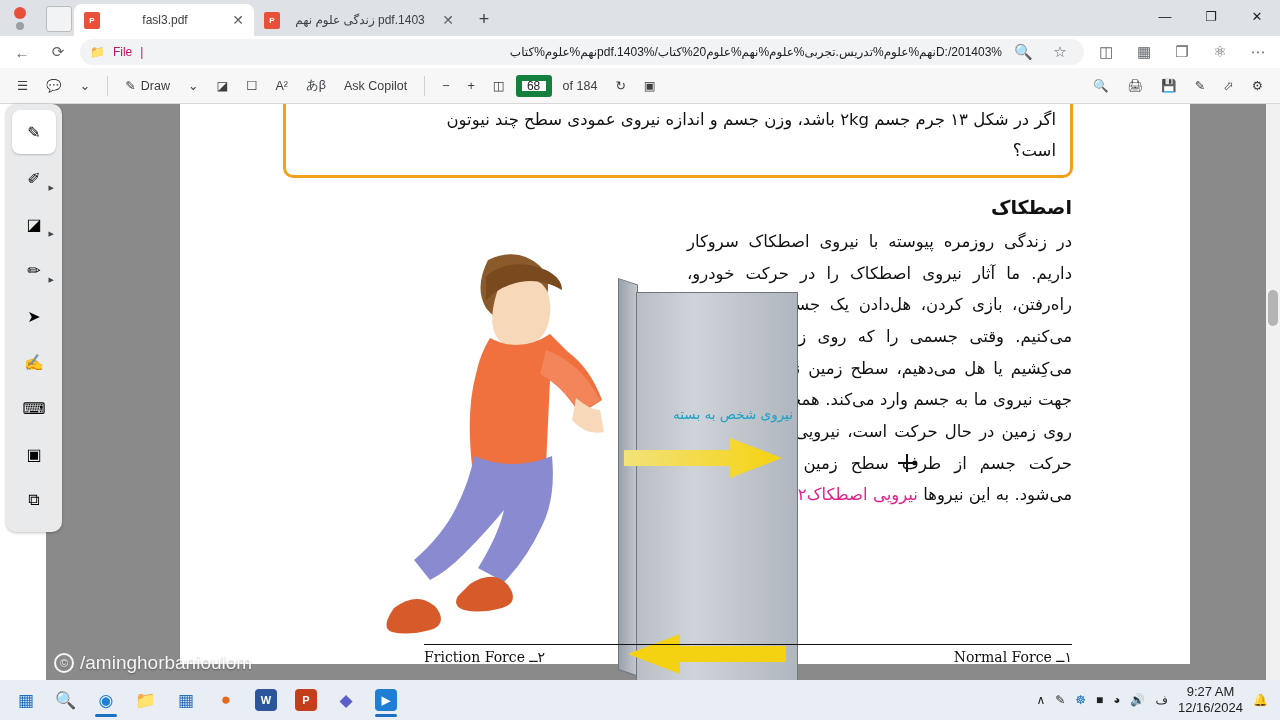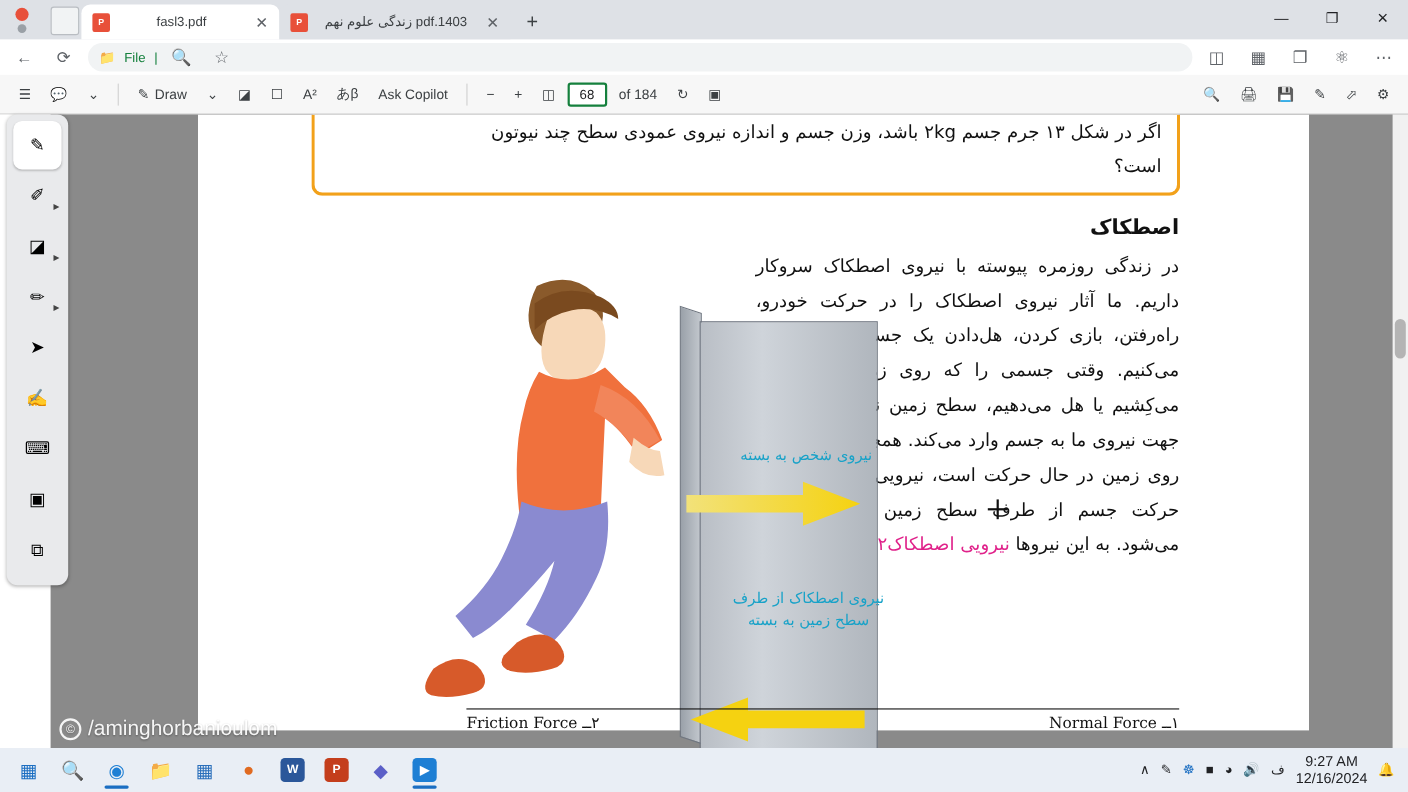--- a/index.html
+++ b/index.html
@@ -65,41 +65,41 @@
   }
   .tb-icon {
     width: 28px; height: 28px; display: flex; align-items: center;
     justify-content: center; color: #5f6368; font-size: 15px; flex: none;
   }
   .omnibox {
     flex: 1; height: 26px; background: #f1f3f4; border-radius: 13px;
     display: flex; align-items: center; padding: 0 10px; gap: 8px;
     font-size: 12px; color: #202124; overflow: hidden;
   }
-  .omnibox .file-label { color: #15803d; }
+  .omnibox .file-label { color: #be185d; }
   .omnibox .url {
     direction: rtl; white-space: nowrap; overflow: hidden;
     text-overflow: ellipsis; flex: 1;
   }
   .omni-right { display: flex; align-items: center; gap: 10px; }
 
   
   .pdfbar {
     position: absolute; top: 68px; left: 0; width: 1280px; height: 36px;
     background: #f7f7f7; border-bottom: 1px solid #d7d7d7;
     display: flex; align-items: center; gap: 4px; padding: 0 10px;
     font-size: 12.5px; color: #3c4043;
   }
   .pdfbar .sep { width: 1px; height: 20px; background: #d0d0d0; margin: 0 6px; }
   .pb-btn {
     height: 26px; padding: 0 7px; display: flex; align-items: center;
     gap: 5px; border-radius: 4px; color: #3c4043; white-space: nowrap;
   }
   .pagebox {
-    width: 36px; height: 22px; border: 2px solid #15803d; border-radius: 3px;
+    width: 36px; height: 22px; border: 6px solid #15803d; border-radius: 3px;
     background: #fff; font-size: 12px; text-align: center; color: #202124;
     display: flex; align-items: center; justify-content: center;
   }
   .spacer { flex: 1; }
 
   
   .rail {
     position: absolute; left: 6px; top: 104px; width: 56px; height: 428px;
     background: #e9eaec; border-radius: 10px;
     box-shadow: 0 1px 3px rgba(0,0,0,.25);
@@ -260,20 +260,21 @@
     </div>
   </div>
 
   <div class="toolbar">
     <div class="tb-icon">←</div>
     <div class="tb-icon">⟳</div>
     <div class="omnibox">
       <span>📁</span>
       <span class="file-label">File</span>
       <span class="file-label">|</span>
+      <span class="url">D:/201403%نهم%علوم%تدریس.تجربی%علوم%نهم%علوم20%کتاب/pdf.1403%نهم%علوم%کتاب</span>
       <span class="tb-icon">🔍</span>
       <span class="tb-icon">☆</span>
     </div>
     <div class="omni-right">
       <div class="tb-icon">◫</div>
       <div class="tb-icon">▦</div>
       <div class="tb-icon">❐</div>
       <div class="tb-icon">⚛</div>
       <div class="tb-icon">⋯</div>
     </div>
@@ -360,21 +361,20 @@
                 <stop offset="1" stop-color="#f5d211"></stop>
               </linearGradient>
             </defs>
           <path d="M2 14 L108 14 L108 2 L160 22 L108 42 L108 30 L2 30 Z" fill="url(#ygrad)"></path>
         </svg>
         <svg width="170" height="46" style="position:absolute;left:258px;top:450px">
           <path d="M168 14 L62 14 L62 2 L10 22 L62 42 L62 30 L168 30 Z" fill="#f5d211"></path>
         </svg>
 
         <div class="arrow-label" style="left:292px; top:222px; width:162px;text-align:center;">نیروی شخص به بسته</div>
-        <div class="arrow-label" style="left:300px; top:352px; width:150px;">نیروی اصطکاک از طرف سطح زمین به بسته</div>
 
       </div>
 
       <div class="footnotes">
         <div>١ــ Normal Force</div>
         <div>٢ــ Friction Force</div>
       </div>
     </div>
 
     <div class="watermark">

